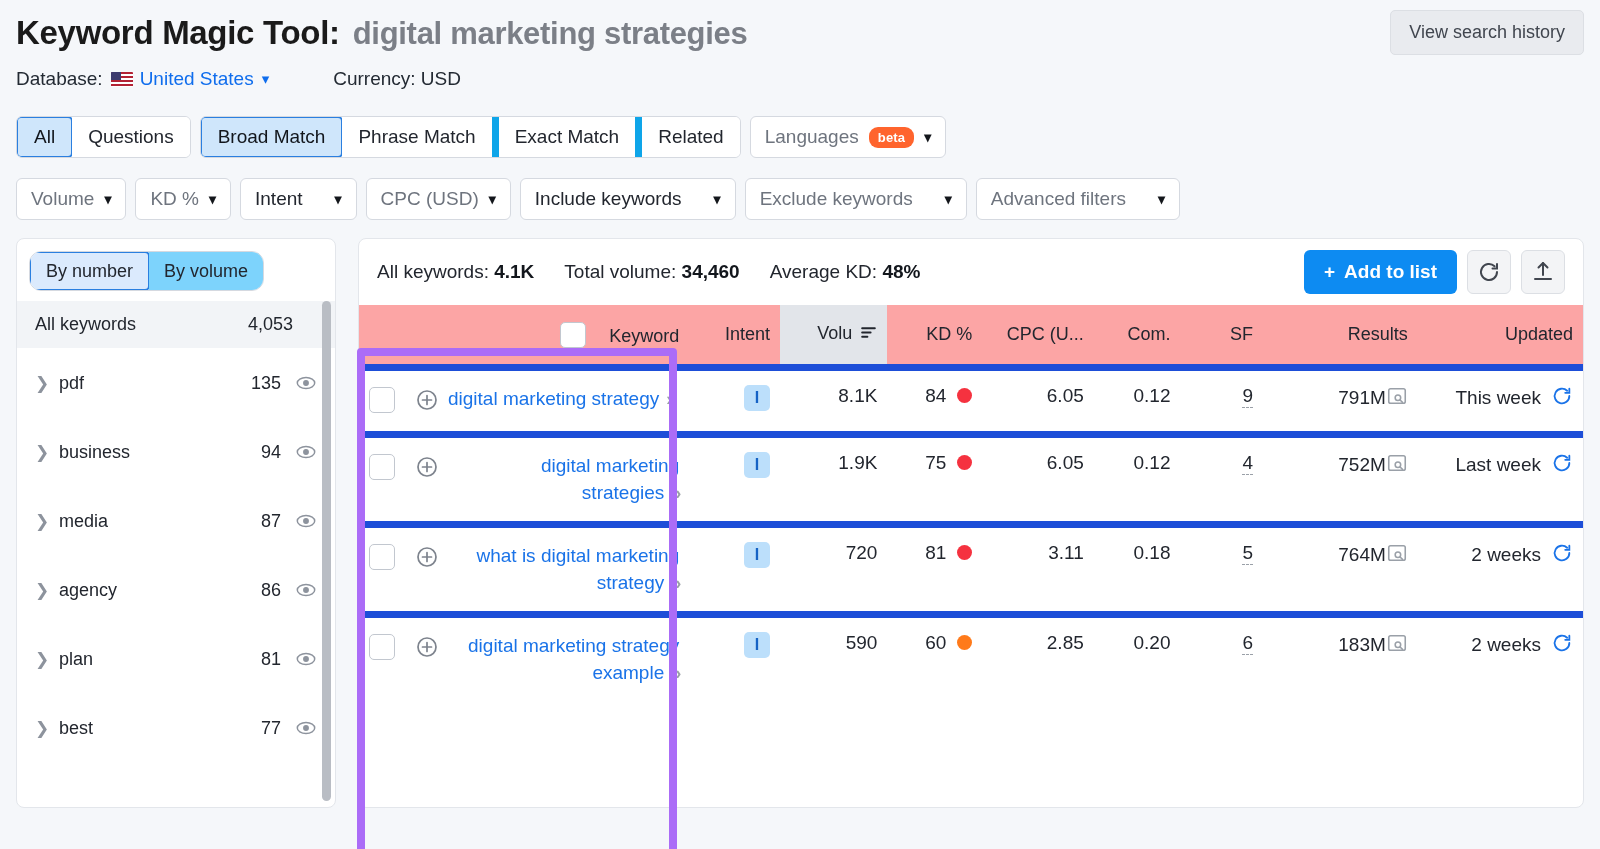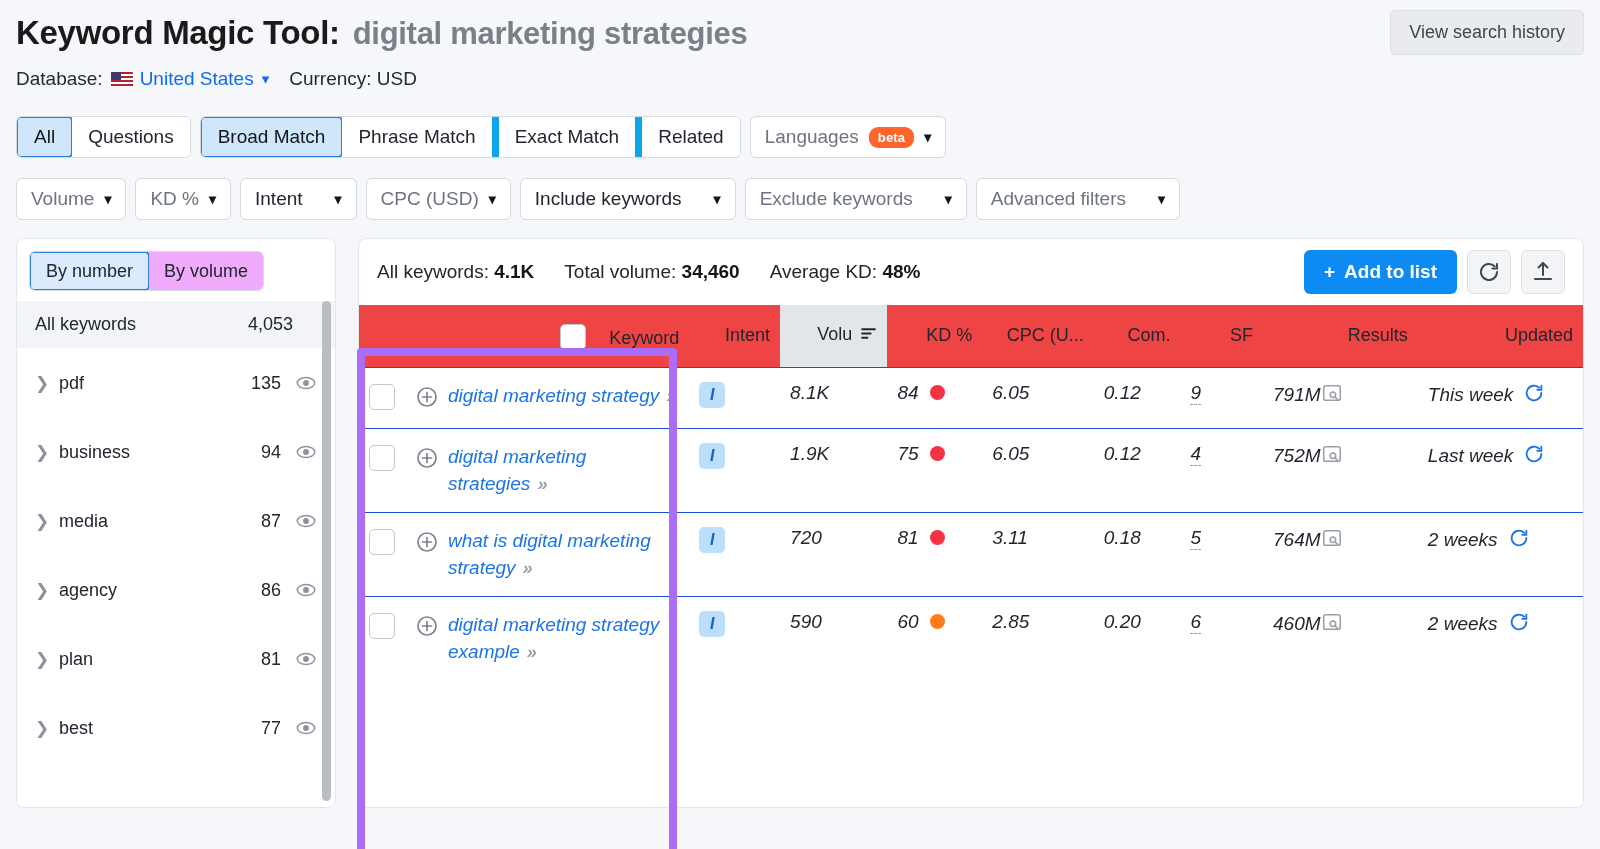--- a/index.html
+++ b/index.html
@@ -19,21 +19,21 @@
   .meta-row { display: flex; align-items: center; margin-top: 16px; font-size: 19px; color: #2b2f38; }
   .db-label { color: #232a33; }
   .flag { display: inline-block; width: 22px; height: 15px; margin: 0 7px 0 8px;
           position: relative; vertical-align: -2px; border-radius: 1px; overflow: hidden;
           background: linear-gradient(to bottom,
             #b22234 0 13%, #fff 13% 26%, #b22234 26% 39%, #fff 39% 52%,
             #b22234 52% 65%, #fff 65% 78%, #b22234 78% 91%, #fff 91% 100%); }
   .flag::after { content: ""; position: absolute; left: 0; top: 0; width: 10px; height: 8px; background: #3c3b6e; }
   .db-link { color: #0f6ded; cursor: pointer; }
   .chev { display: inline-block; margin-left: 8px; color: #0f6ded; font-size: 15px; }
-  .currency { margin-left: 20px; color: #232a33; }
+  .currency { margin-left: 64px; color: #232a33; }
   .history-btn {
     position: absolute; right: 16px; top: 10px;
     background: #e9ebef; border: 1px solid #dcdfe4; border-radius: 5px;
     padding: 11px 18px; font-size: 18px; color: #41464f; cursor: pointer;
     font-family: "Liberation Sans", sans-serif;
   }
 
   
   .filters { padding: 0 16px; margin-top: 26px; }
   .filter-row { display: flex; align-items: center; gap: 9px; }
@@ -51,22 +51,22 @@
   .beta { background: #ff642d; color: #fff; font-size: 13px; font-weight: bold;
           border-radius: 9px; padding: 3px 9px; letter-spacing: .2px; }
 
   
   .body-area { display: flex; padding: 0 16px; margin-top: 18px; gap: 22px; align-items: flex-start; }
 
   
   .sidebar { width: 320px; background: #fff; border: 1px solid #e3e6eb; border-radius: 8px;
              height: 570px; overflow: hidden; position: relative; flex: 0 0 320px; }
   .side-toggle { display: flex; padding: 12px 12px 10px 12px; }
-  .side-toggle-group { display: flex; border: 1px solid #d5d9e0; border-radius: 6px; overflow: hidden; height: 40px; }
-  .side-seg { display: flex; align-items: center; padding: 0 15px; font-size: 18px; background: #f0abfc; color: #22262e; cursor: pointer; }
+  .side-toggle-group { display: flex; border: 1px solid #d5d9e0; border-radius: 12px; overflow: hidden; height: 40px; }
+  .side-seg { display: flex; align-items: center; padding: 0 15px; font-size: 18px; background: #7dd3fc; color: #22262e; cursor: pointer; }
   .side-seg.active { background: #dbeafd; border: 2px solid #2a7fe0; border-radius: 5px; margin: -1px; }
   .side-row-all { display: flex; align-items: flex-end; justify-content: space-between;
                   padding: 13px 42px 13px 18px; background: #f2f4f7; font-size: 18px; color: #22262e; }
   .side-row { display: flex; align-items: center; padding: 0 18px; height: 69px; font-size: 18px;
               color: #22262e; border-top: 1px solid #fff; cursor: pointer; }
   .side-arrow { color: #8d939d; font-size: 17px; width: 24px; flex: 0 0 24px; }
   .side-name { flex: 1; }
   .side-count { color: #22262e; margin-right: 14px; }
   .eye { width: 22px; height: 22px; flex: 0 0 22px; color: #8d939d; }
   .side-scrollbar { position: absolute; right: 4px; top: 62px; width: 9px; height: 500px;
@@ -80,35 +80,35 @@
   .sum-item b { font-weight: bold; color: #12161c; }
   .spacer { flex: 1; }
   .add-btn { display: flex; align-items: center; gap: 9px; background: #0d8bf2; color: #fff;
              border: none; border-radius: 6px; height: 44px; padding: 0 20px; font-size: 19px;
              font-weight: bold; cursor: pointer; font-family: "Liberation Sans", sans-serif; }
   .icon-btn { width: 44px; height: 44px; margin-left: 10px; background: #f3f4f6; border: 1px solid #dcdfe4;
               border-radius: 6px; display: flex; align-items: center; justify-content: center; cursor: pointer; }
 
   
   table.kw { width: 100%; border-collapse: collapse; table-layout: fixed; }
-  table.kw thead th { background: #ef4444; font-size: 18px; font-weight: normal; color: #22262e;
+  table.kw thead th { background: #fca5a5; font-size: 18px; font-weight: normal; color: #22262e;
                       height: 62px; text-align: right; padding: 0 10px; vertical-align: middle; }
   th.c-kw { text-align: left; padding-left: 24px; width: 320px; }
   th.c-intent { text-align: left; width: 88px; padding-left: 18px; }
   th.c-vol { width: 104px; background: #e2e5ea !important; padding-right: 14px; }
   th.c-kd { width: 92px; }
   th.c-cpc { width: 108px; }
   th.c-com { width: 84px; }
   th.c-sf { width: 80px; text-align: left; padding-left: 10px; }
   th.c-res { width: 150px; padding-right: 6px; }
   th.c-upd { width: 160px; padding-right: 22px; }
   .sort-ico { display: inline-block; vertical-align: -2px; margin-left: 3px; }
 
-  table.kw tbody td { border-top: 1px solid #1d4ed8; font-size: 19px; color: #22262e;
-                      text-align: left; padding: 14px 10px; vertical-align: top; font-style: italic; }
+  table.kw tbody td { border-top: 7px solid #1d4ed8; font-size: 19px; color: #22262e;
+                      text-align: right; padding: 14px 10px; vertical-align: top; }
   td.c-kw { text-align: left; padding-left: 24px; }
   td.c-intent { text-align: left; padding-left: 18px; }
   td.c-sf { text-align: left; padding-left: 10px; }
   td.c-res { padding-right: 6px; }
   td.c-upd { padding-right: 22px; }
 
   .kw-cell { display: flex; align-items: flex-start; gap: 0; }
   .chk { width: 26px; height: 26px; border: 1px solid #c2c7cf; border-radius: 5px; background: #fff;
          flex: 0 0 26px; margin-right: 20px; margin-top: 2px; cursor: pointer; }
   .plus-ico { flex: 0 0 24px; margin-right: 9px; margin-top: 3px; color: #7d838d; }
@@ -526,21 +526,21 @@
               <span class="dot" style="background:#ff7a1a"></span>
             </span>
           </td>
           <td>2.85</td>
           <td>0.20</td>
           <td class="c-sf">
             <span class="sf-link">6</span>
           </td>
           <td class="c-res">
             <span class="res-wrap">
-              <span>460M</span>
+              <span>183M</span>
               <span class="serp-ico">
                 <svg viewBox="0 0 24 24" width="22" height="22" fill="none" stroke="currentColor" stroke-width="1.7">
                     <rect x="3" y="4" width="18" height="16" rx="2"></rect>
                     <circle cx="13" cy="14" r="3"></circle>
                     <path d="M15.4 16.4L18 19" stroke-linecap="round"></path>
                   </svg>
               </span>
             </span>
           </td>
           <td class="c-upd">

